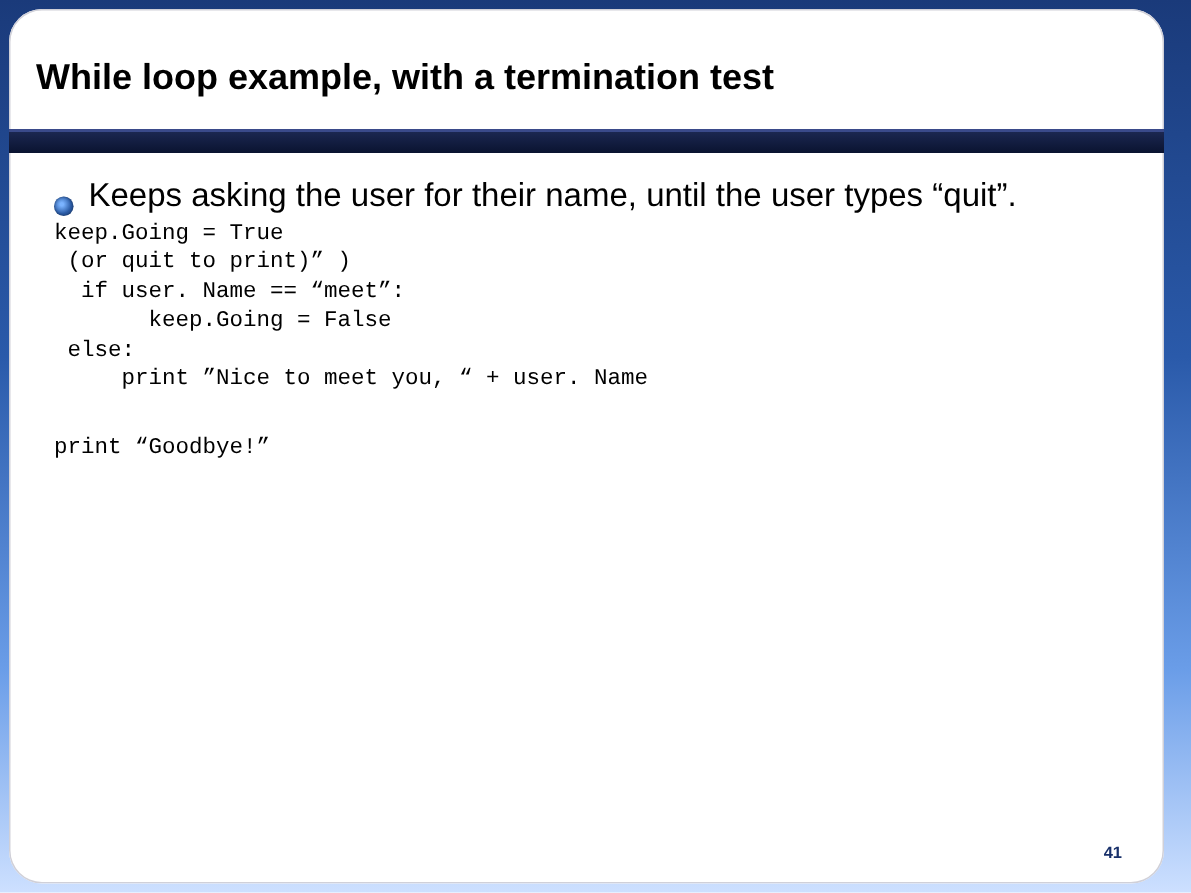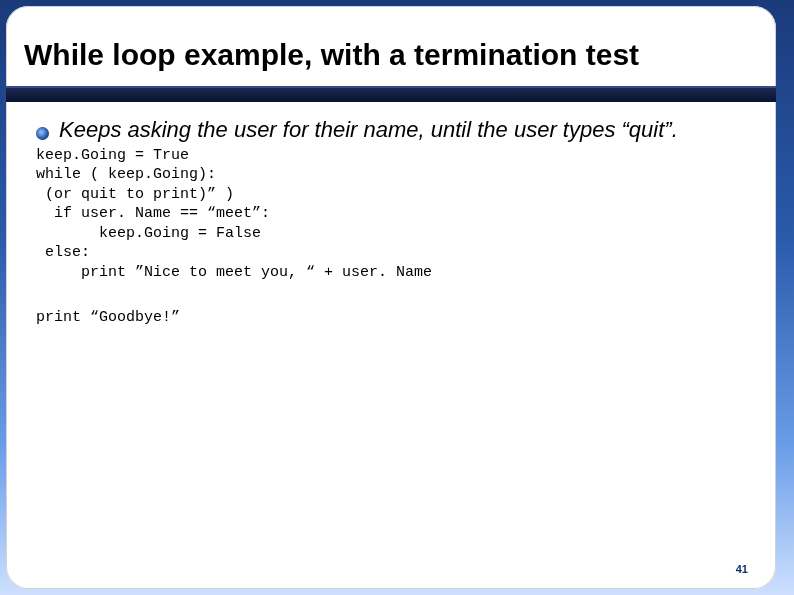--- a/index.html
+++ b/index.html
@@ -24,21 +24,21 @@
     right: 18px;
     bottom: 6px;
     background: #fff;
     border-radius: 22px;
     box-shadow: inset 0 0 0 1px #d0d0d8;
   }
   .title {
     position: absolute;
     top: 32px;
     left: 18px;
-    font-size: 30px;
+    font-size: 24px;
     font-weight: bold;
     color: #000;
   }
   .dark-bar {
     position: absolute;
     top: 80px;
     left: 0;
     width: 100%;
     height: 16px;
     background: linear-gradient(180deg, #1b2750 0%, #0a1330 100%);
@@ -48,22 +48,21 @@
     position: absolute;
     top: 110px;
     left: 30px;
     right: 30px;
     font-size: 22px;
     line-height: 1.25;
     color: #000;
   }
   .bullet-row {
     display: flex;
-    align-items: center;
-    font-style: italic;
+    align-items: flex-end;
   }
   .bullet {
     width: 13px;
     height: 13px;
     border-radius: 50%;
     background: radial-gradient(circle at 40% 40%, #7ab3ff 10%, #2d5ea8 55%, #163a78 100%);
     box-shadow: inset 0 0 2px rgba(0,0,0,0.4);
     flex-shrink: 0;
     margin-top: 8px;
     margin-right: 10px;
@@ -101,21 +100,20 @@
 
   <div class="dark-bar"></div>
 
   <div class="content">
     <div class="bullet-row">
       <div class="bullet"></div>
       <div class="bullet-text">Keeps asking the user for their name, until the user types “quit”.</div>
     </div>
     <div class="code-block">
       <div class="code">keep.Going = True</div>
-      <div class="code">while ( keep.Going):</div>
       <div class="code"> (or quit to print)” )</div>
       <div class="code">  if user. Name == “meet”:</div>
       <div class="code">       keep.Going = False</div>
       <div class="code"> else:</div>
       <div class="code">     print ”Nice to meet you, “ + user. Name</div>
       <div class="code" style="margin-top:26px">print “Goodbye!”</div>
     </div>
   </div>
 
   <div class="page-num">41</div>

